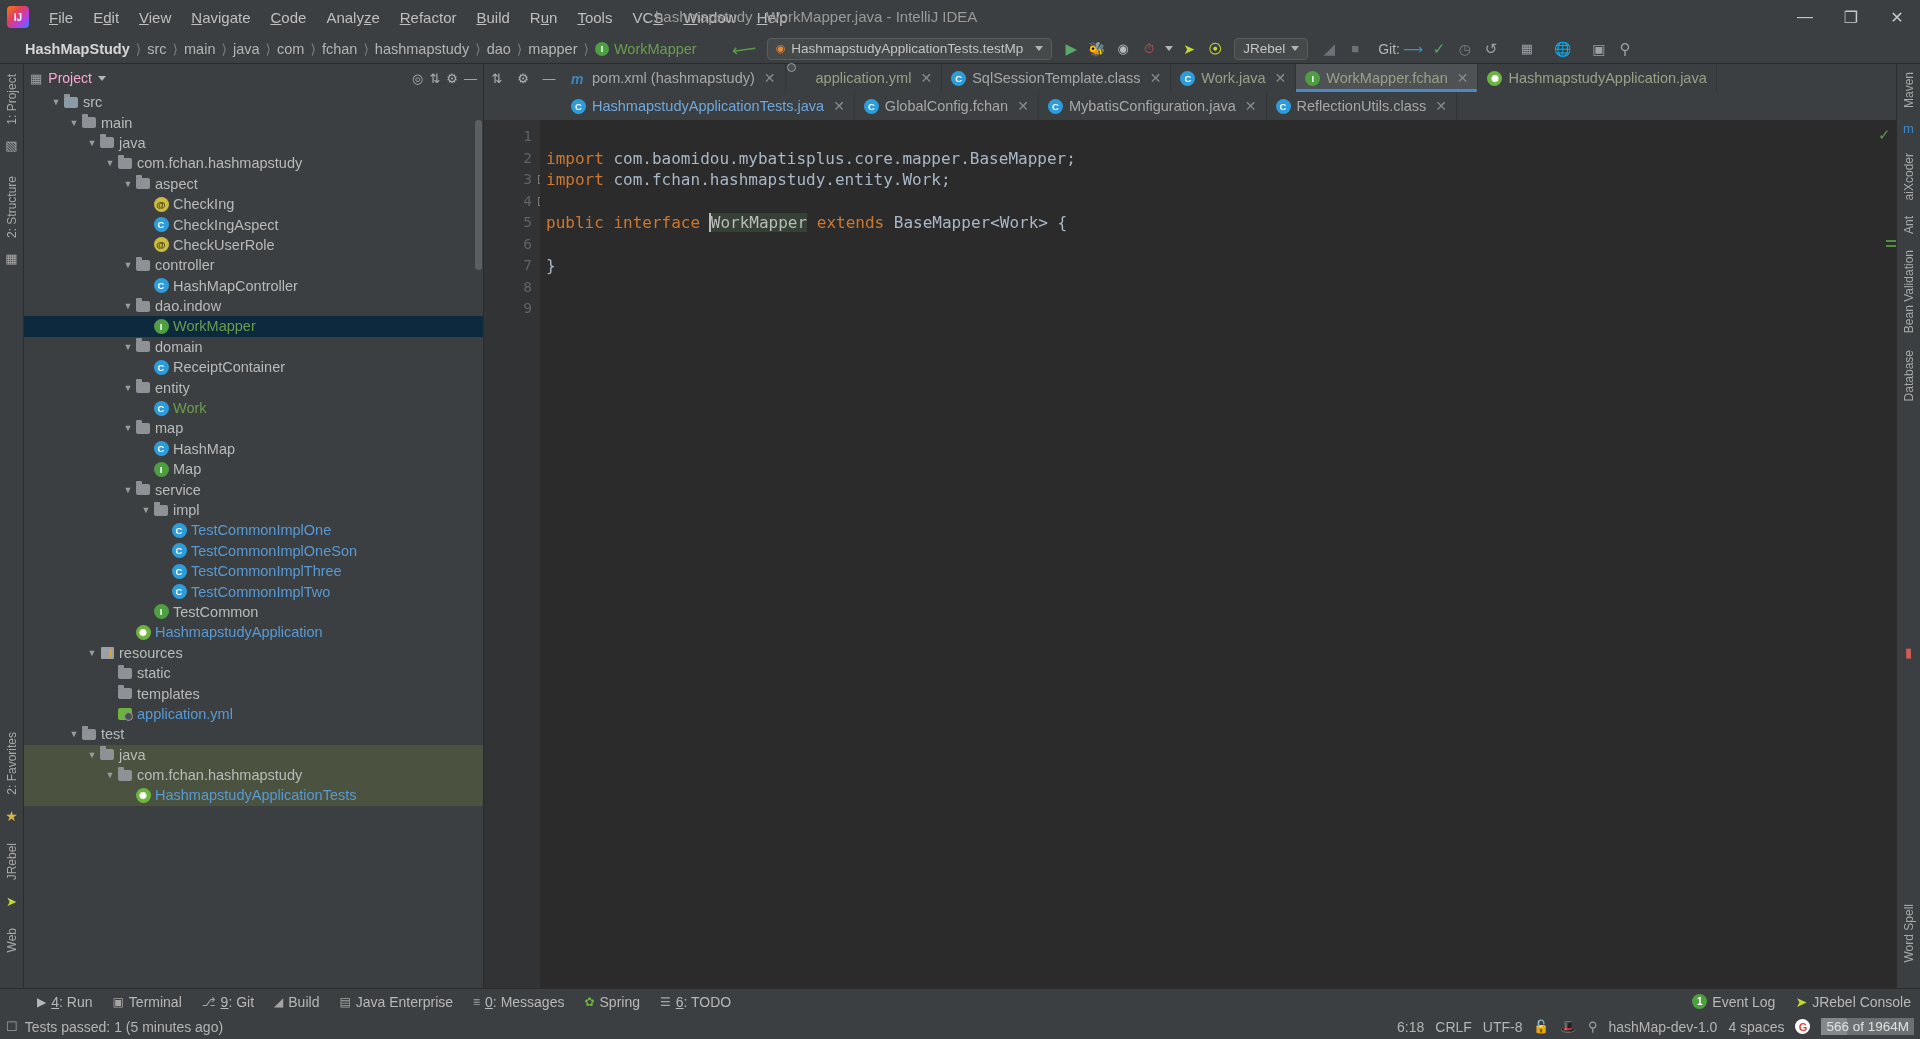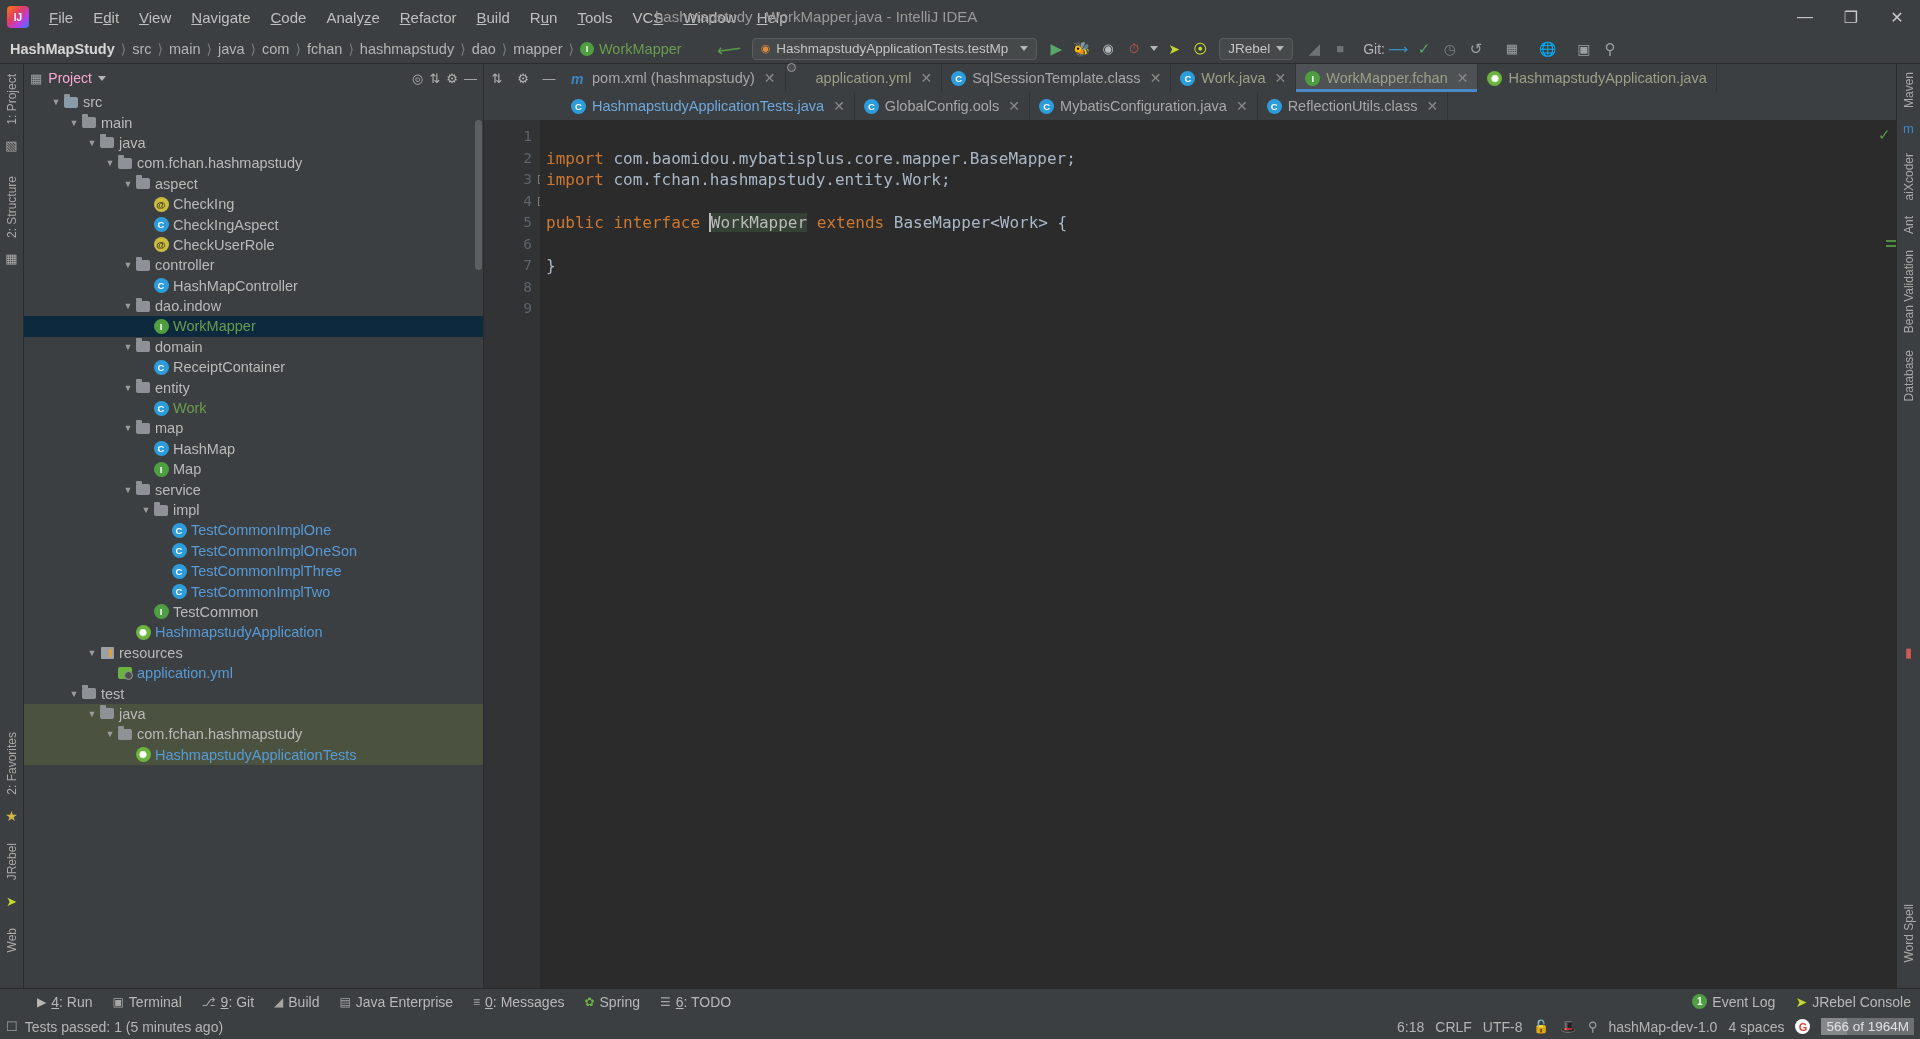--- a/index.html
+++ b/index.html
@@ -46,21 +46,21 @@
     width: 46px; height: 34px; display: flex; align-items: center; justify-content: center;
     color: #c8c8c8; font-size: 16px;
   }
 
   
   .navbar {
     height: 30px; flex: 0 0 30px; background: #3c3f41;
     display: flex; align-items: center; position: relative;
     border-bottom: 1px solid #2b2b2b;
   }
-  .crumbs { display: flex; align-items: center; padding-left: 10px; }
+  .crumbs { display: flex; align-items: center; padding-left: 25px; }
   .crumb { font-size: 14.5px; color: #b4b4b4; white-space: nowrap; }
   .crumb.bold { font-weight: bold; color: #d6d6d6; }
   .crumb.green { color: #6a9c4f; }
   .crumb-sep { color: #7b7b7b; font-size: 14px; margin: 0 6px; }
   .crumb-ico {
     width: 14px; height: 14px; border-radius: 50%;
     background: #4f9e41; color: #fff; font-size: 9px; font-weight: bold;
     display: inline-flex; align-items: center; justify-content: center;
     margin-right: 5px; flex: 0 0 14px;
   }
@@ -577,20 +577,36 @@
           <span class="arrow">▼</span>
           <span class="nodeico">
             <span class="res-ico"></span>
           </span>
           <span class="lbl">resources</span>
         </div>
         <div class="row">
           <span style="width: 80px; flex: 0 0 80px;"></span>
           <span class="arrow"></span>
           <span class="nodeico">
+            <span class="folder"></span>
+          </span>
+          <span class="lbl">static</span>
+        </div>
+        <div class="row">
+          <span style="width: 80px; flex: 0 0 80px;"></span>
+          <span class="arrow"></span>
+          <span class="nodeico">
+            <span class="folder"></span>
+          </span>
+          <span class="lbl">templates</span>
+        </div>
+        <div class="row">
+          <span style="width: 80px; flex: 0 0 80px;"></span>
+          <span class="arrow"></span>
+          <span class="nodeico">
             <span class="yml-ico"></span>
           </span>
           <span class="lbl lblue">application.yml</span>
         </div>
         <div class="row">
           <span style="width: 44px; flex: 0 0 44px;"></span>
           <span class="arrow">▼</span>
           <span class="nodeico">
             <span class="folder"></span>
           </span>
@@ -675,21 +691,21 @@
             <span class="tabico">
               <span class="circ c">C</span>
             </span>
             <span>HashmapstudyApplicationTests.java</span>
             <span class="x">✕</span>
           </div>
           <div class="tab grey">
             <span class="tabico">
               <span class="circ c">C</span>
             </span>
-            <span>GlobalConfig.ools</span>
+            <span>GlobalConfig.fchan</span>
             <span class="x">✕</span>
           </div>
           <div class="tab grey">
             <span class="tabico">
               <span class="circ c">C</span>
             </span>
             <span>MybatisConfiguration.java</span>
             <span class="x">✕</span>
           </div>
           <div class="tab grey">

